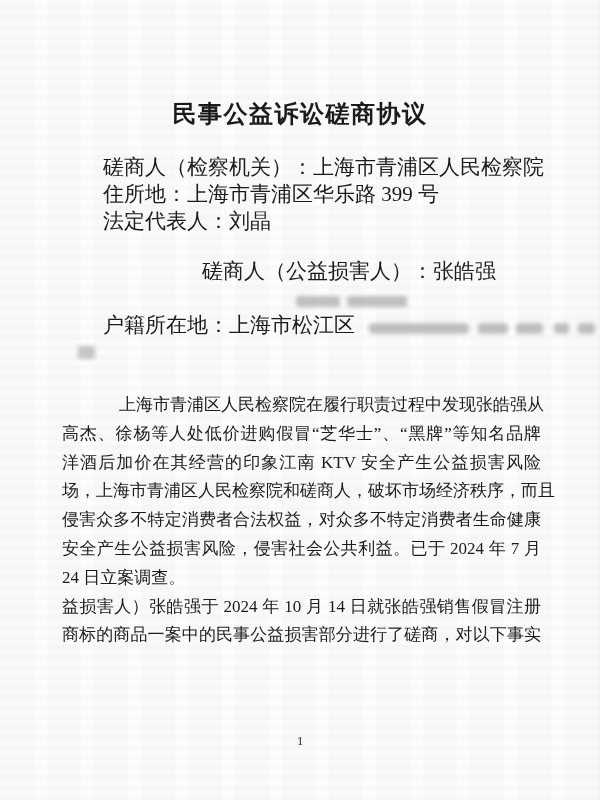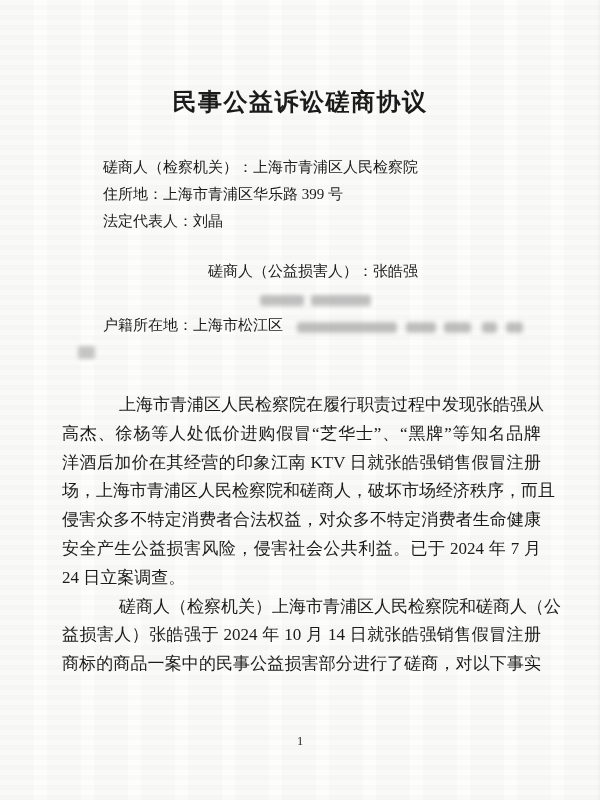--- a/index.html
+++ b/index.html
@@ -31,31 +31,31 @@
     width: 3px;
     background: linear-gradient(90deg, transparent, rgba(0,0,0,0.05));
     pointer-events: none;
   }
 
   .title {
     position: absolute;
     top: 86px;
     left: 0;
     right: 0;
-    margin: 0;
+    margin: 12px;
     text-align: center;
     font-size: 24px;
     font-weight: 700;
     letter-spacing: 1.5px;
   }
 
   .block {
     position: absolute;
     left: 103px;
-    font-size: 15px;
+    font-size: 21px;
   }
   .block1 { top: 154px; }
   .block2 { top: 258px; text-align: center; }
   .iline {
     height: 27px;
     line-height: 27px;
     white-space: nowrap;
   }
 
   
@@ -141,24 +141,23 @@
     <div class="iline">磋商人（公益损害人）：张皓强</div>
     <div class="iline"><span class="redact redact-id"><i></i><i></i></span></div>
     <div class="iline"><span>户籍所在地：上海市松江区</span><span class="redact redact-addr"><i></i><i></i><i></i><i></i><i></i></span></div>
   </div>
 
   <div class="redact-cont"></div>
 
   <div class="paras">
     <div class="pline indent">上海市青浦区人民检察院在履行职责过程中发现张皓强从</div>
     <div class="pline">高杰、徐杨等人处低价进购假冒“芝华士”、“黑牌”等知名品牌</div>
-    <div class="pline">洋酒后加价在其经营的印象江南 KTV 日就张皓强销售假冒注册</div>
+    <div class="pline">洋酒后加价在其经营的印象江南 KTV 安全产生公益损害风险</div>
     <div class="pline">场，上海市青浦区人民检察院和磋商人，破坏市场经济秩序，而且</div>
     <div class="pline">侵害众多不特定消费者合法权益，对众多不特定消费者生命健康</div>
     <div class="pline">安全产生公益损害风险，侵害社会公共利益。已于 2024 年 7 月</div>
     <div class="pline plain">24 日立案调查。</div>
-    <div class="pline indent">磋商人（检察机关）上海市青浦区人民检察院和磋商人（公</div>
     <div class="pline">益损害人）张皓强于 2024 年 10 月 14 日就张皓强销售假冒注册</div>
     <div class="pline">商标的商品一案中的民事公益损害部分进行了磋商，对以下事实</div>
   </div>
 
   <div class="pagenum">1</div>
 </div>
 
 </body></html>

